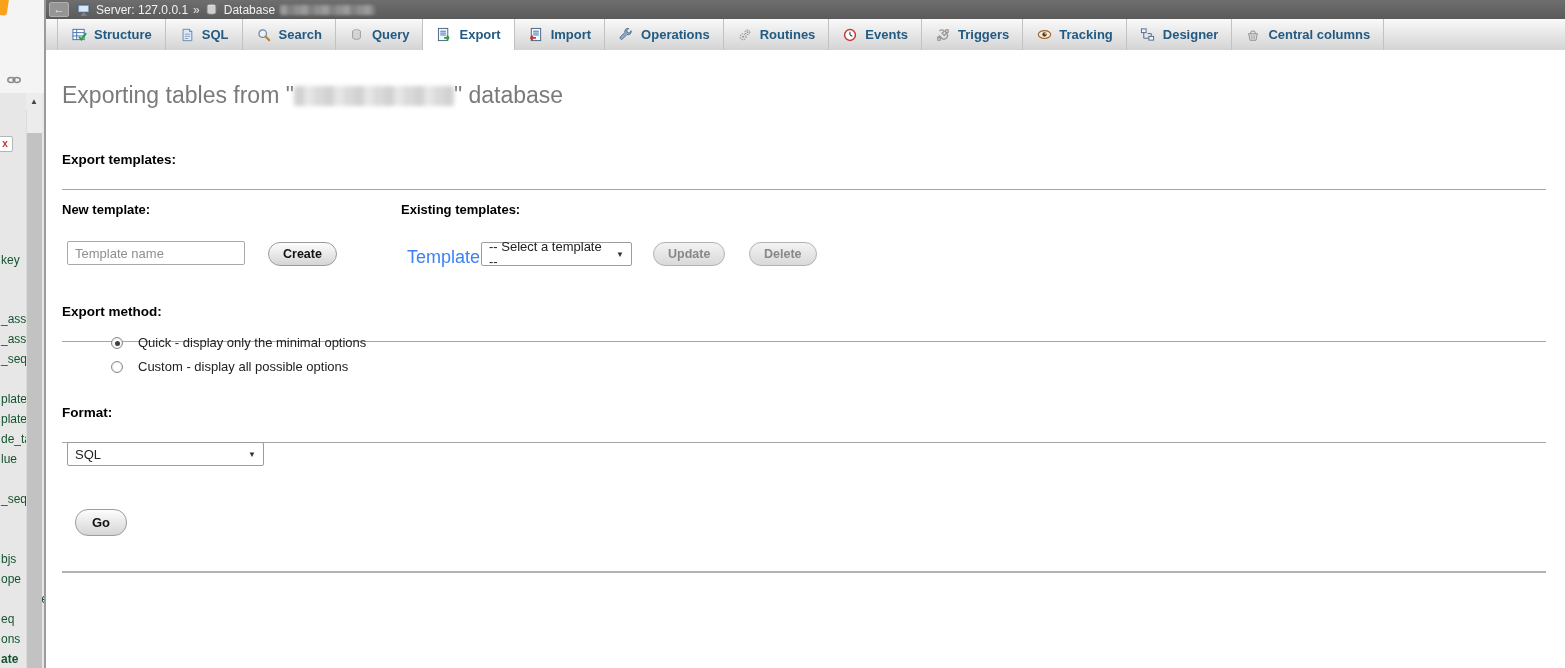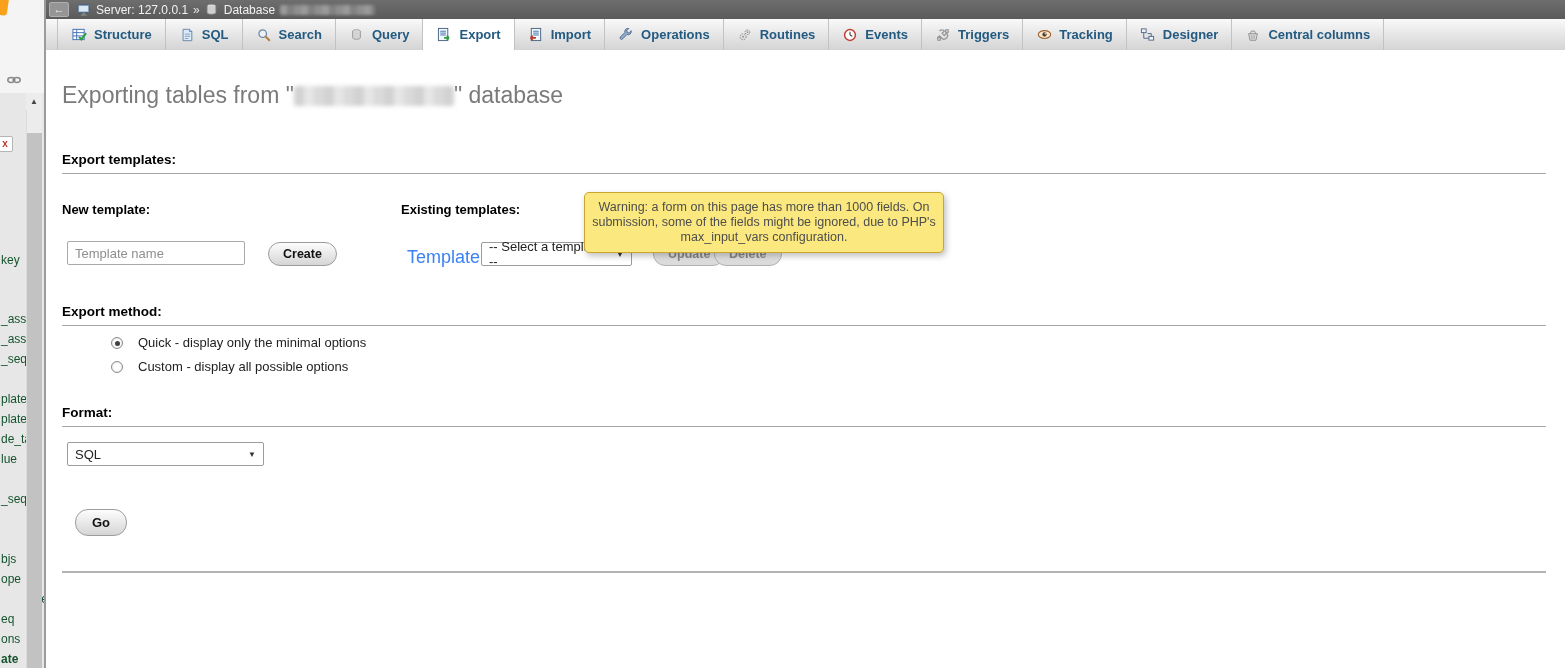--- a/index.html
+++ b/index.html
@@ -47,41 +47,41 @@
   .tab.active{background:#fff;}
   .tabicon{width:16px;height:16px;display:inline-flex;align-items:center;justify-content:center;}
 
   
   .content{position:absolute;left:46px;top:50px;width:1519px;height:618px;background:#fff;}
   .page-title{position:absolute;left:16px;top:32px;font-size:23px;color:#7a7a7a;white-space:nowrap;}
   .title-redact{display:inline-block;width:160px;height:20px;vertical-align:-3px;border-radius:2px;
     background:repeating-linear-gradient(90deg,#d2d2d2 0 10px,#e6e6e6 10px 20px,#dadada 20px 30px);filter:blur(2px);}
 
   .sec-heading{position:absolute;left:16px;width:1484px;font-size:13.5px;font-weight:bold;color:#000;
-               padding-bottom:6px;border-bottom:1px solid #a6a6a6;}
+               padding-bottom:22px;border-bottom:1px solid #a6a6a6;}
   .h-templates{top:102px;}
   .h-method{top:254px;}
   .h-format{top:355px;}
 
   .sub-label{position:absolute;font-size:13px;font-weight:bold;color:#000;}
   .lbl-new{left:16px;top:152px;}
   .lbl-existing{left:355px;top:152px;}
   .plain-label{position:absolute;font-size:18px;color:#3b82f6;}
   .lbl-template{left:361px;top:197px;}
 
   .text-input{position:absolute;left:21px;top:191px;width:178px;height:24px;border:1px solid #a9a9a9;border-radius:2px;
               padding:0 7px;font-size:13px;color:#333;font-family:"Liberation Sans",sans-serif;}
   .text-input::placeholder{color:#8f8f8f;}
 
   .pill-btn{position:absolute;border:1px solid #9c9c9c;border-radius:12px;background:linear-gradient(#fdfdfd,#d5d5d5);
             font-size:12.5px;font-weight:bold;color:#111;padding:4px 14px;cursor:pointer;font-family:"Liberation Sans",sans-serif;}
   .btn-create{left:222px;top:192px;}
   .pill-btn.disabled{color:#888;background:linear-gradient(#f3f3f3,#d9d9d9);border-color:#b2b2b2;cursor:default;}
   .btn-update{left:607px;top:192px;}
-  .btn-delete{left:668px;top:192px;text-align:right;}
+  .btn-delete{left:703px;top:192px;text-align:right;}
   .btn-go{left:29px;top:459px;padding:5px 16px;font-size:13px;border-radius:13px;text-align:center;}
 
   .select-box{position:absolute;height:24px;border:1px solid #9c9c9c;border-radius:2px;background:#fff;
               display:flex;align-items:center;justify-content:space-between;padding:0 7px;font-size:13px;color:#222;cursor:pointer;}
   .sel-template{left:435px;top:192px;width:151px;}
   .sel-format{left:21px;top:392px;width:197px;}
   .caret{font-size:8px;color:#333;margin-left:8px;}
 
   .warning-tip{position:absolute;left:538px;top:142px;width:360px;background:var(--warning-bg);
                border:1px solid var(--warning-border);border-radius:5px;padding:7px 6px;text-align:center;
@@ -313,21 +313,20 @@
     <button class="pill-btn btn-create">Create</button>
 
     <div class="plain-label lbl-template">Template:</div>
     <div class="select-box sel-template">
       <span>-- Select a template --</span>
       <span class="caret">▼</span>
     </div>
     <button class="pill-btn disabled btn-update">Update</button>
     <button class="pill-btn disabled btn-delete">Delete</button>
 
-    <div class="warning-tip">Warning: a form on this page has more than 1000 fields. On submission, some of the fields might be ignored, due to PHP's max_input_vars configuration.</div>
 
     <div class="sec-heading h-method">Export method:</div>
 
     <div class="radio-row row-quick">
       <span class="radio checked"></span>
       <span>Quick - display only the minimal options</span>
     </div>
     <div class="radio-row row-custom">
       <span class="radio"></span>
       <span>Custom - display all possible options</span>

